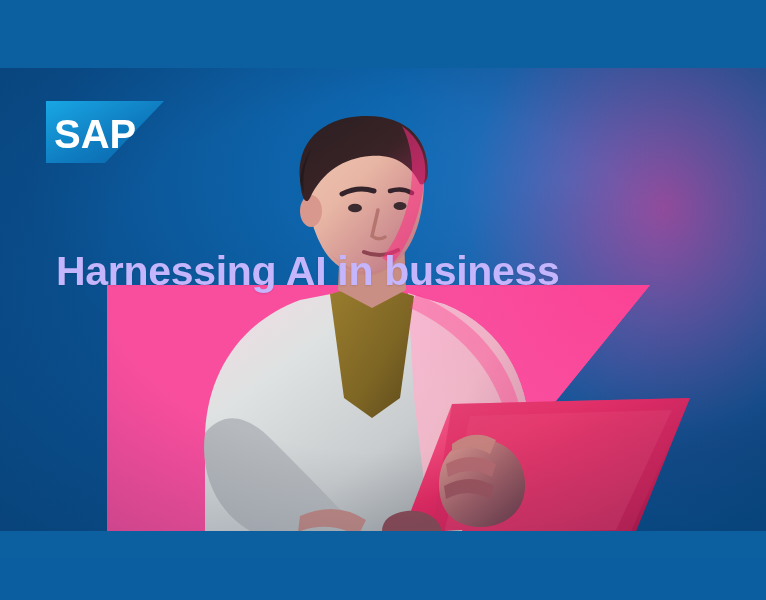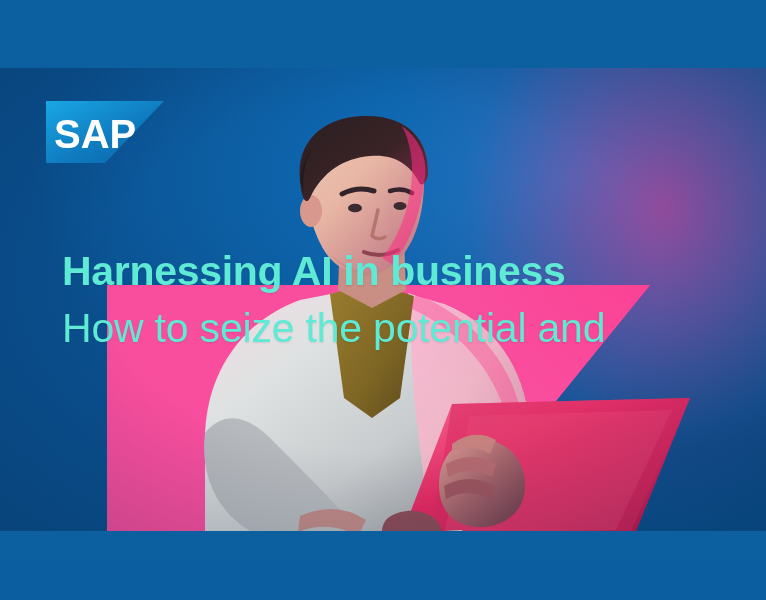--- a/index.html
+++ b/index.html
@@ -67,25 +67,25 @@
   .person {
     position: absolute;
     left: 0; top: 0;
     width: 766px; height: 463px;
     z-index: 10;
   }
 
   
   .text-block {
     position: absolute;
-    left: 62px;
+    left: 56px;
     top: 243px;
     width: 690px;
     z-index: 35;
-    color: #5eead4;
+    color: #c4b5fd;
   }
   .title-line {
     font-size: 41px;
     font-weight: 700;
     line-height: 57px;
     letter-spacing: -0.3px;
     white-space: nowrap;
     text-shadow: 0 1px 2px rgba(0,0,0,0.10);
   }
   .subtitle-line {
@@ -242,16 +242,15 @@
         <stop offset="55%" stop-color="#0f7cc0"></stop>
         <stop offset="100%" stop-color="#0a5fa6"></stop>
       </linearGradient>
     </defs>
     <polygon points="0,0 118,0 59,62 0,62" fill="url(#sapG)"></polygon>
     <text x="8" y="47" font-family="Liberation Sans, sans-serif" font-size="40" font-weight="700" fill="#ffffff">SAP</text>
   </svg>
 
   <div class="text-block">
     <div class="title-line">Harnessing AI in business</div>
-    <div class="subtitle-line">How to seize the potential and</div>
   </div>
 
 </div>
 
 </body></html>

